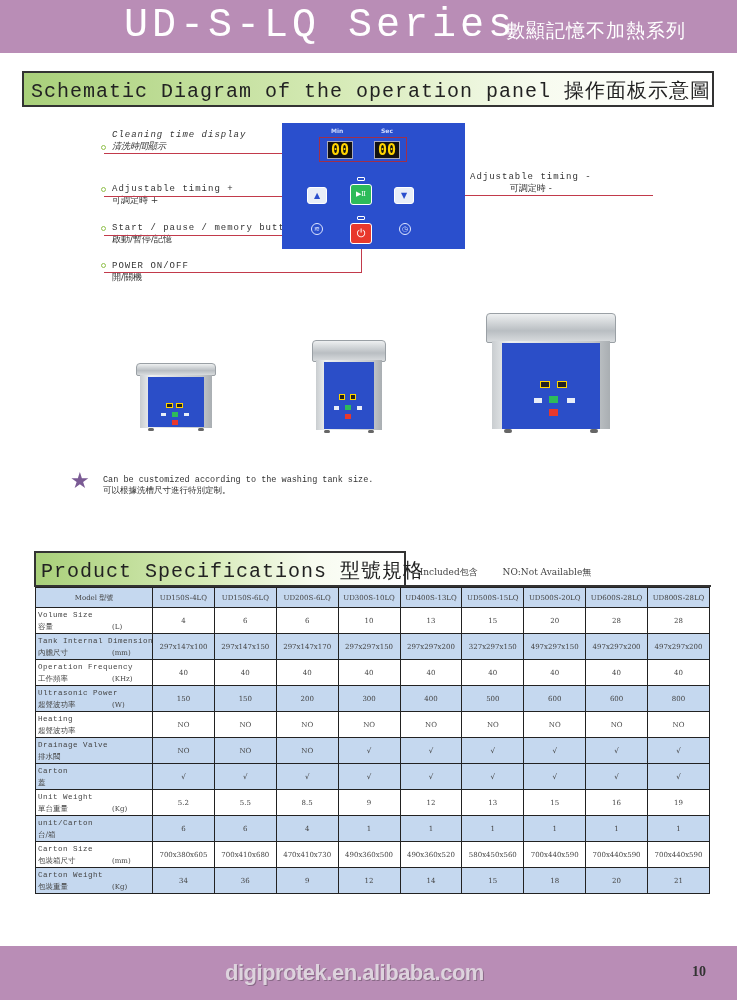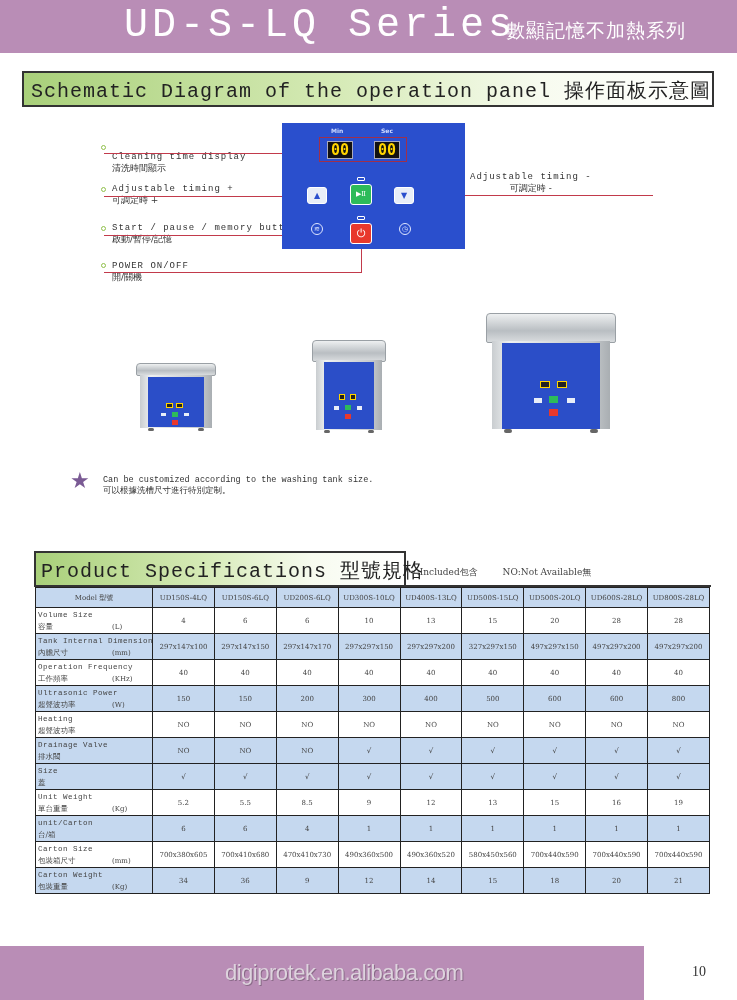--- a/index.html
+++ b/index.html
@@ -99,21 +99,21 @@
   table.spec tr.white td { background: #ffffff; }
   table.spec tr.header-row th { background: #c5d8ef; font-size: 7px; }
   table.spec td.rowlabel { text-align: left; padding-left: 2px; position: relative; }
   .rowlabel .en { display: block; font-family: "Liberation Mono", monospace; font-size: 7.5px; letter-spacing: 0.5px; line-height: 11px; }
   .rowlabel .zh { display: inline-block; font-size: 7.5px; line-height: 11px; }
   .rowlabel .unit { position: absolute; left: 76px; bottom: 2px; font-size: 7px; }
   table.spec col.c0 { width: 117px; }
 
   
   .footer {
-    position: absolute; left: 0; top: 946px; width: 644px; height: 54px; background: #b98db6;
+    position: absolute; left: 0; top: 946px; width: 737px; height: 54px; background: #b98db6; font-weight: bold;
   }
   .footer .site {
     position: absolute; left: 225px; top: 14px; font-family: "Liberation Sans", sans-serif;
     font-size: 22px; color: #ddd3dd; letter-spacing: -0.5px;
     text-shadow: 1px 1px 0 #8a6a88;
   }
   .footer .page {
     position: absolute; left: 692px; top: 18px; font-family: "Liberation Serif", serif;
     font-size: 14px; color: #333;
   }
@@ -122,21 +122,21 @@
 <body>
 
 <div class="header">
   <div class="title">UD-S-LQ Series</div>
   <div class="subtitle">數顯記憶不加熱系列</div>
 </div>
 
 <div class="section-title st1">Schematic Diagram of the operation panel 操作面板示意圖</div>
 
 <div class="dot" style="left:101px; top:145px;"></div>
-<div class="callout" style="left:112px; top:152px;">
+<div class="callout" style="left:112px; top:130px;font-style:italic;">
   <span class="en">Cleaning time display</span>
   <span class="zh">清洗時間顯示</span>
 </div>
 <div class="red-line" style="left:104px; top:153px; width:214px; height:1px;"></div>
 
 <div class="dot" style="left:101px; top:187px;"></div>
 <div class="callout" style="left:112px; top:184px;">
   <span class="en">Adjustable timing +</span>
   <span class="zh">可調定時 +</span>
 </div>
@@ -345,21 +345,21 @@
         <td>NO</td>
         <td>NO</td>
         <td>√</td>
         <td>√</td>
         <td>√</td>
         <td>√</td>
         <td>√</td>
         <td>√</td>
       </tr>
       <tr class="blue">
-        <td class="rowlabel"><span class="en">Size</span><span class="zh">蓋</span><span class="unit"></span></td>
+        <td class="rowlabel"><span class="en">Carton</span><span class="zh">蓋</span><span class="unit"></span></td>
         <td>√</td>
         <td>√</td>
         <td>√</td>
         <td>√</td>
         <td>√</td>
         <td>√</td>
         <td>√</td>
         <td>√</td>
         <td>√</td>
       </tr>

